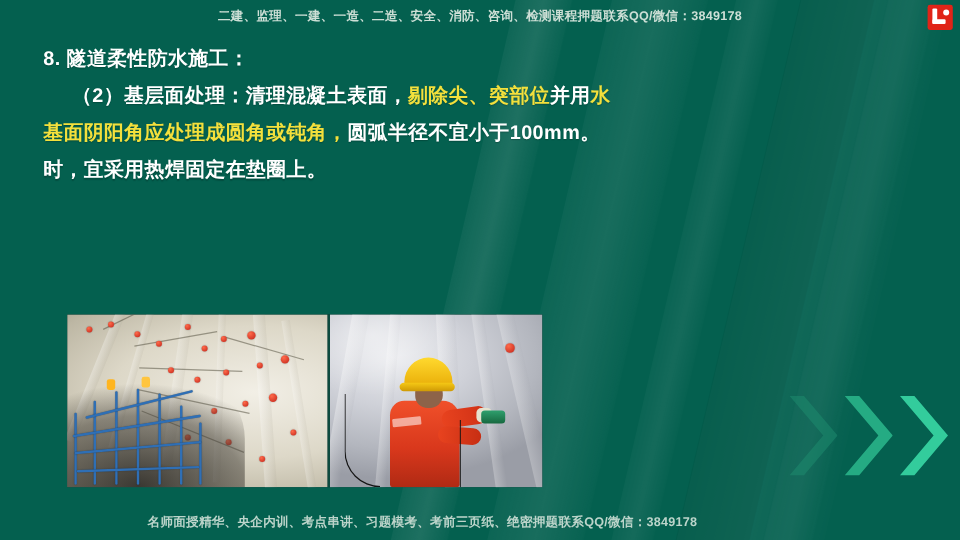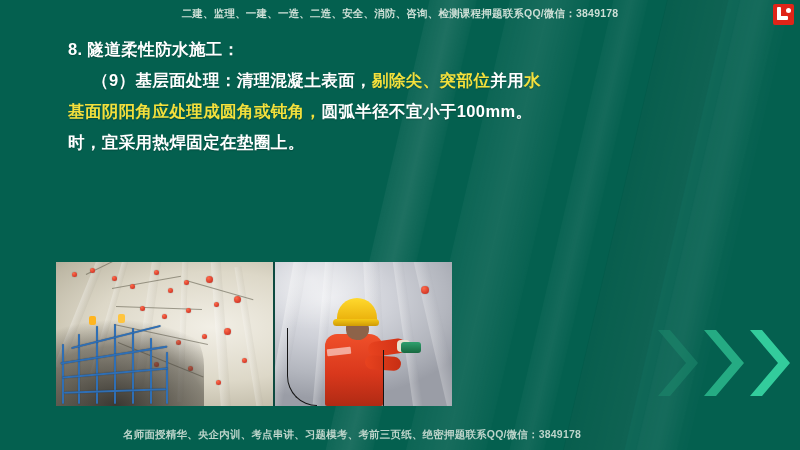--- a/index.html
+++ b/index.html
@@ -58,21 +58,21 @@
     content:""; position:absolute; left:4px; top:12px; width:11px; height:4px;
     background:#fff; border-radius:1px;
   }
   .logo-dot { position:absolute; right:3px; top:4px; width:5px; height:5px;
               background:#fff; border-radius:50%; }
   .logo-text { font-size:17px; font-weight:700; color:#e02418; letter-spacing:0px;
                white-space:nowrap; }
 
   
   .content {
-    position:absolute; left:0; top:34px; width:736px;padding-left:32px;
+    position:absolute; left:0; top:34px; width:736px;
   }
   .line {
     font-size:16.5px; line-height:31px; color:#ffffff; font-weight:700;
     white-space:nowrap; letter-spacing:.4px;
     text-shadow:0 1px 1px rgba(0,0,0,.22);
   }
   .indent-1 { padding-left:60px; }
   .indent-0 { padding-left:36px; }
   .hl { color:#f3e03c; }
 
@@ -216,21 +216,21 @@
   </span>
 </div>
 
 <div class="content">
 
   <div class="line indent-0">
     <span>8. 隧道柔性防水施工：</span>
   </div>
 
   <div class="line indent-1">
-    <span>（9）基层面处理：清理混凝土表面，</span><span class="hl">剔除尖、突部位</span><span>并用</span><span class="hl">水</span>
+    <span>（2）基层面处理：清理混凝土表面，</span><span class="hl">剔除尖、突部位</span><span>并用</span><span class="hl">水</span>
   </div>
 
 
   <div class="line indent-0">
     <span class="hl">基面阴阳角应处理成圆角或钝角，</span><span>圆弧半径不宜小于100mm。</span>
   </div>
 
 
   <div class="line indent-0">
     <span>时，宜采用热焊固定在垫圈上。</span>

